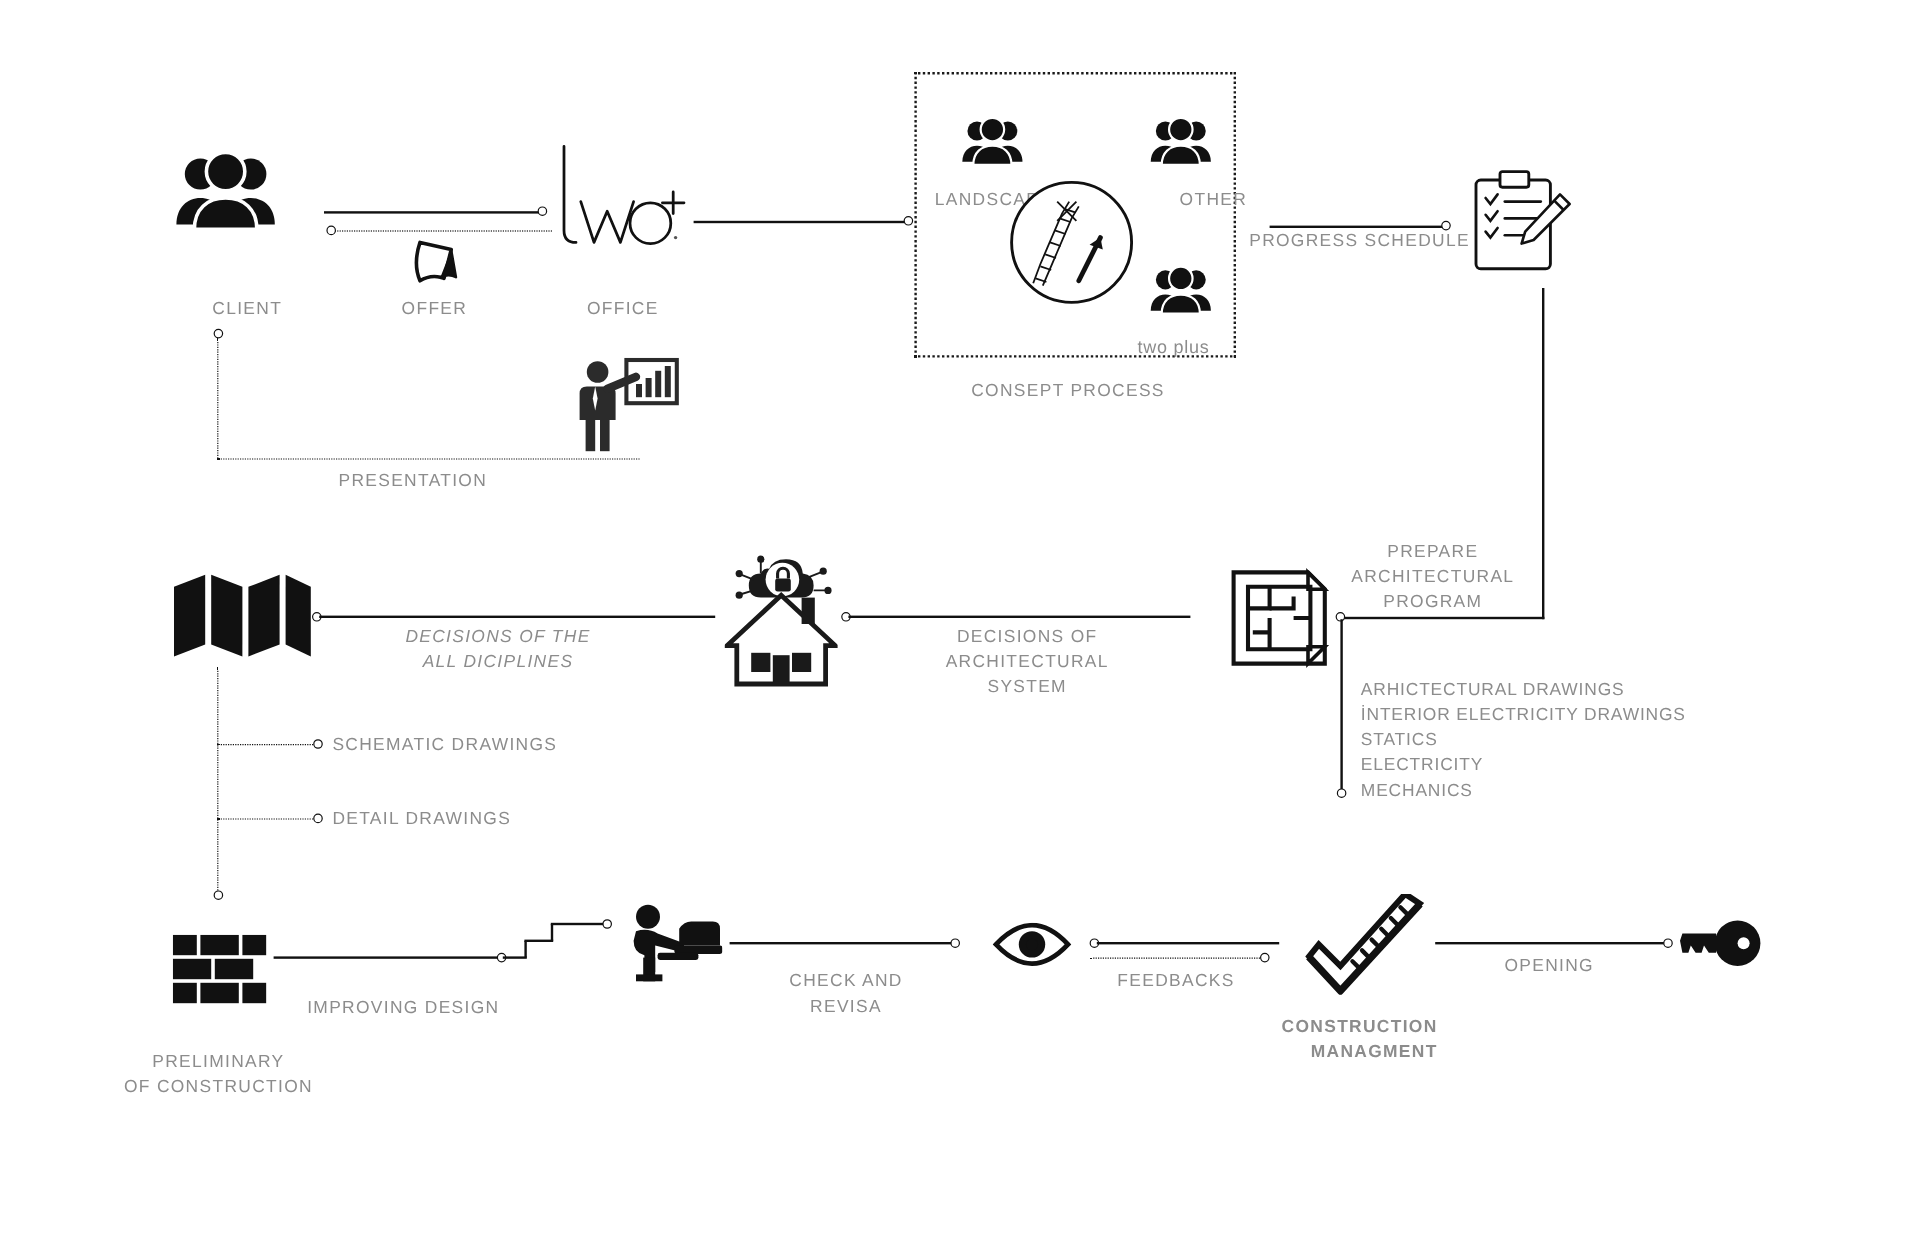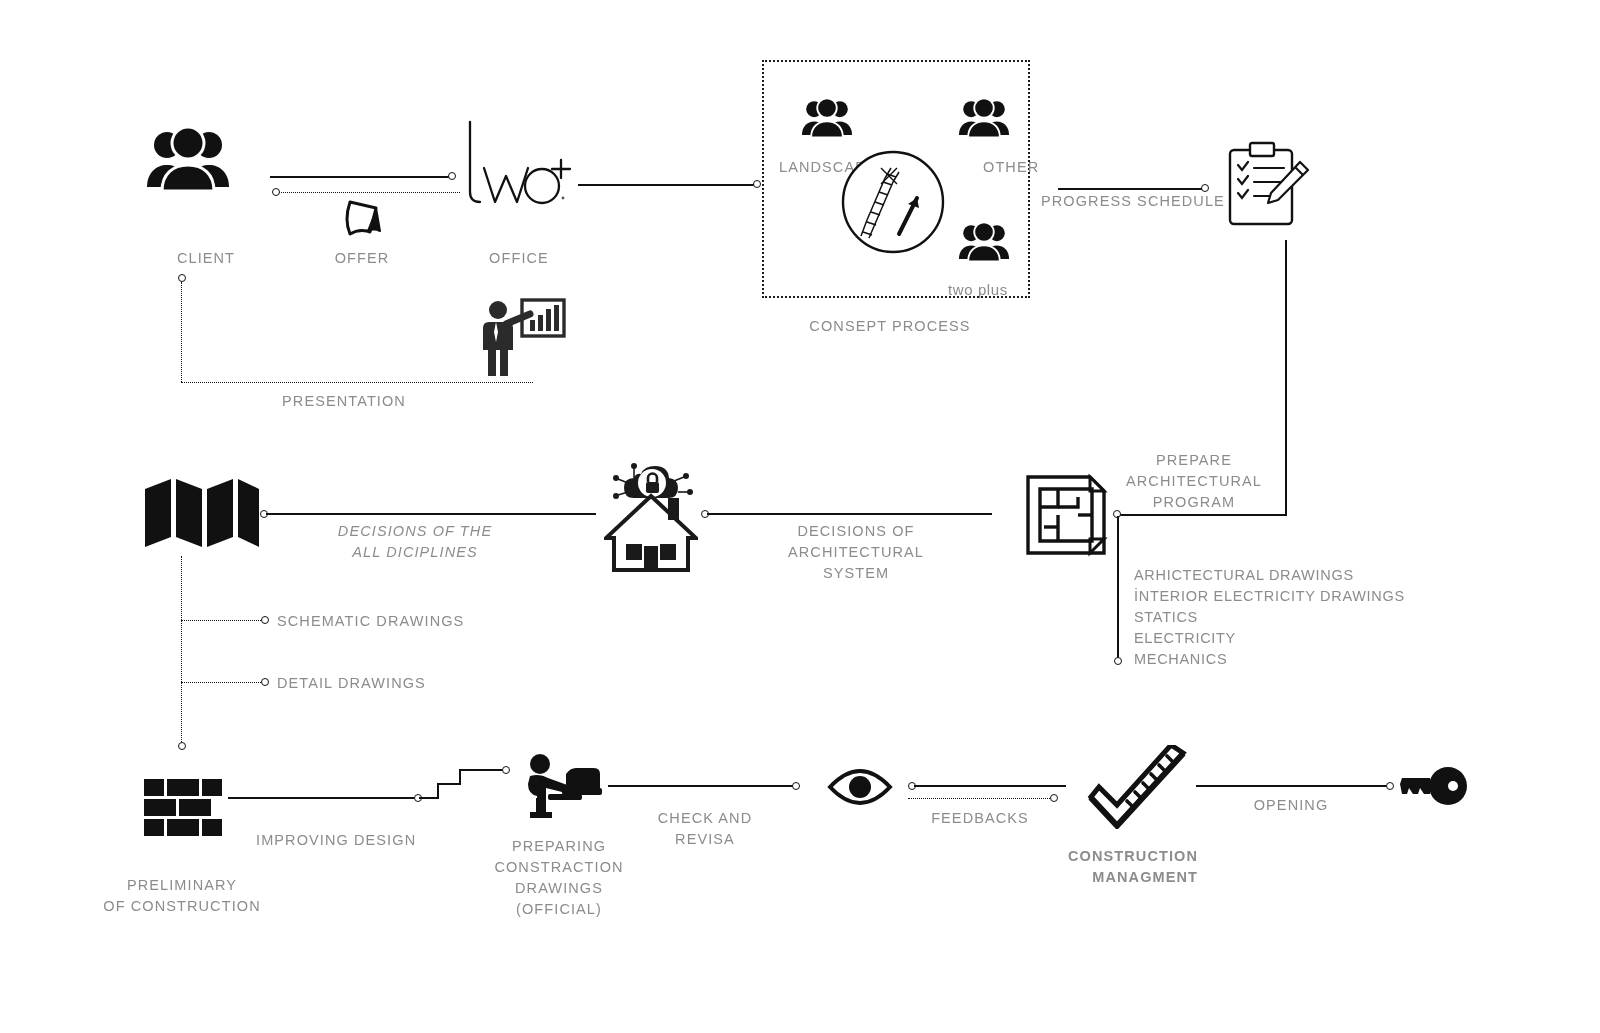--- a/index.html
+++ b/index.html
@@ -335,24 +335,20 @@
     <svg width="80" height="66" viewBox="0 0 80 66">
       <circle cx="18" cy="12" r="10" fill="#111"></circle>
       <path d="M8 24 q10 -3 18 2 l22 8 v8 l-24 -6 v22 h-9 v-14 q-9 -2 -9 -12 Z" fill="#111"></path>
       <path d="M44 22 q4 -6 10 -6 h18 q6 0 6 6 v14 h-34 Z" fill="#111"></path>
       <rect x="40" y="36" width="40" height="7" rx="2" fill="#111"></rect>
       <rect x="26" y="42" width="34" height="6" rx="2" fill="#111"></rect>
       <rect x="14" y="46" width="10" height="20" fill="#111"></rect>
       <rect x="8" y="60" width="22" height="6" fill="#111"></rect>
     </svg>
   </div>
-  <div class="lbl ctr" style="left:559px;top:836px;text-align:center;">PREPARING
-CONSTRACTION
-DRAWINGS
-(OFFICIAL)</div>
 
   <div class="solid" style="left:608px;top:785px;width:186px;"></div>
   <div class="node" style="left:796px;top:786px;"></div>
   <div class="lbl ctr" style="left:705px;top:808px;text-align:center;">CHECK AND
 REVISA</div>
 
   <div class="icon" style="left:827px;top:769px;">
     <svg width="66" height="36" viewBox="0 0 66 36">
       <path d="M3 18 Q18 2 33 2 Q48 2 63 18 Q48 34 33 34 Q18 34 3 18 Z" fill="none" stroke="#111" stroke-width="4"></path>
       <circle cx="33" cy="18" r="11" fill="#111"></circle>

